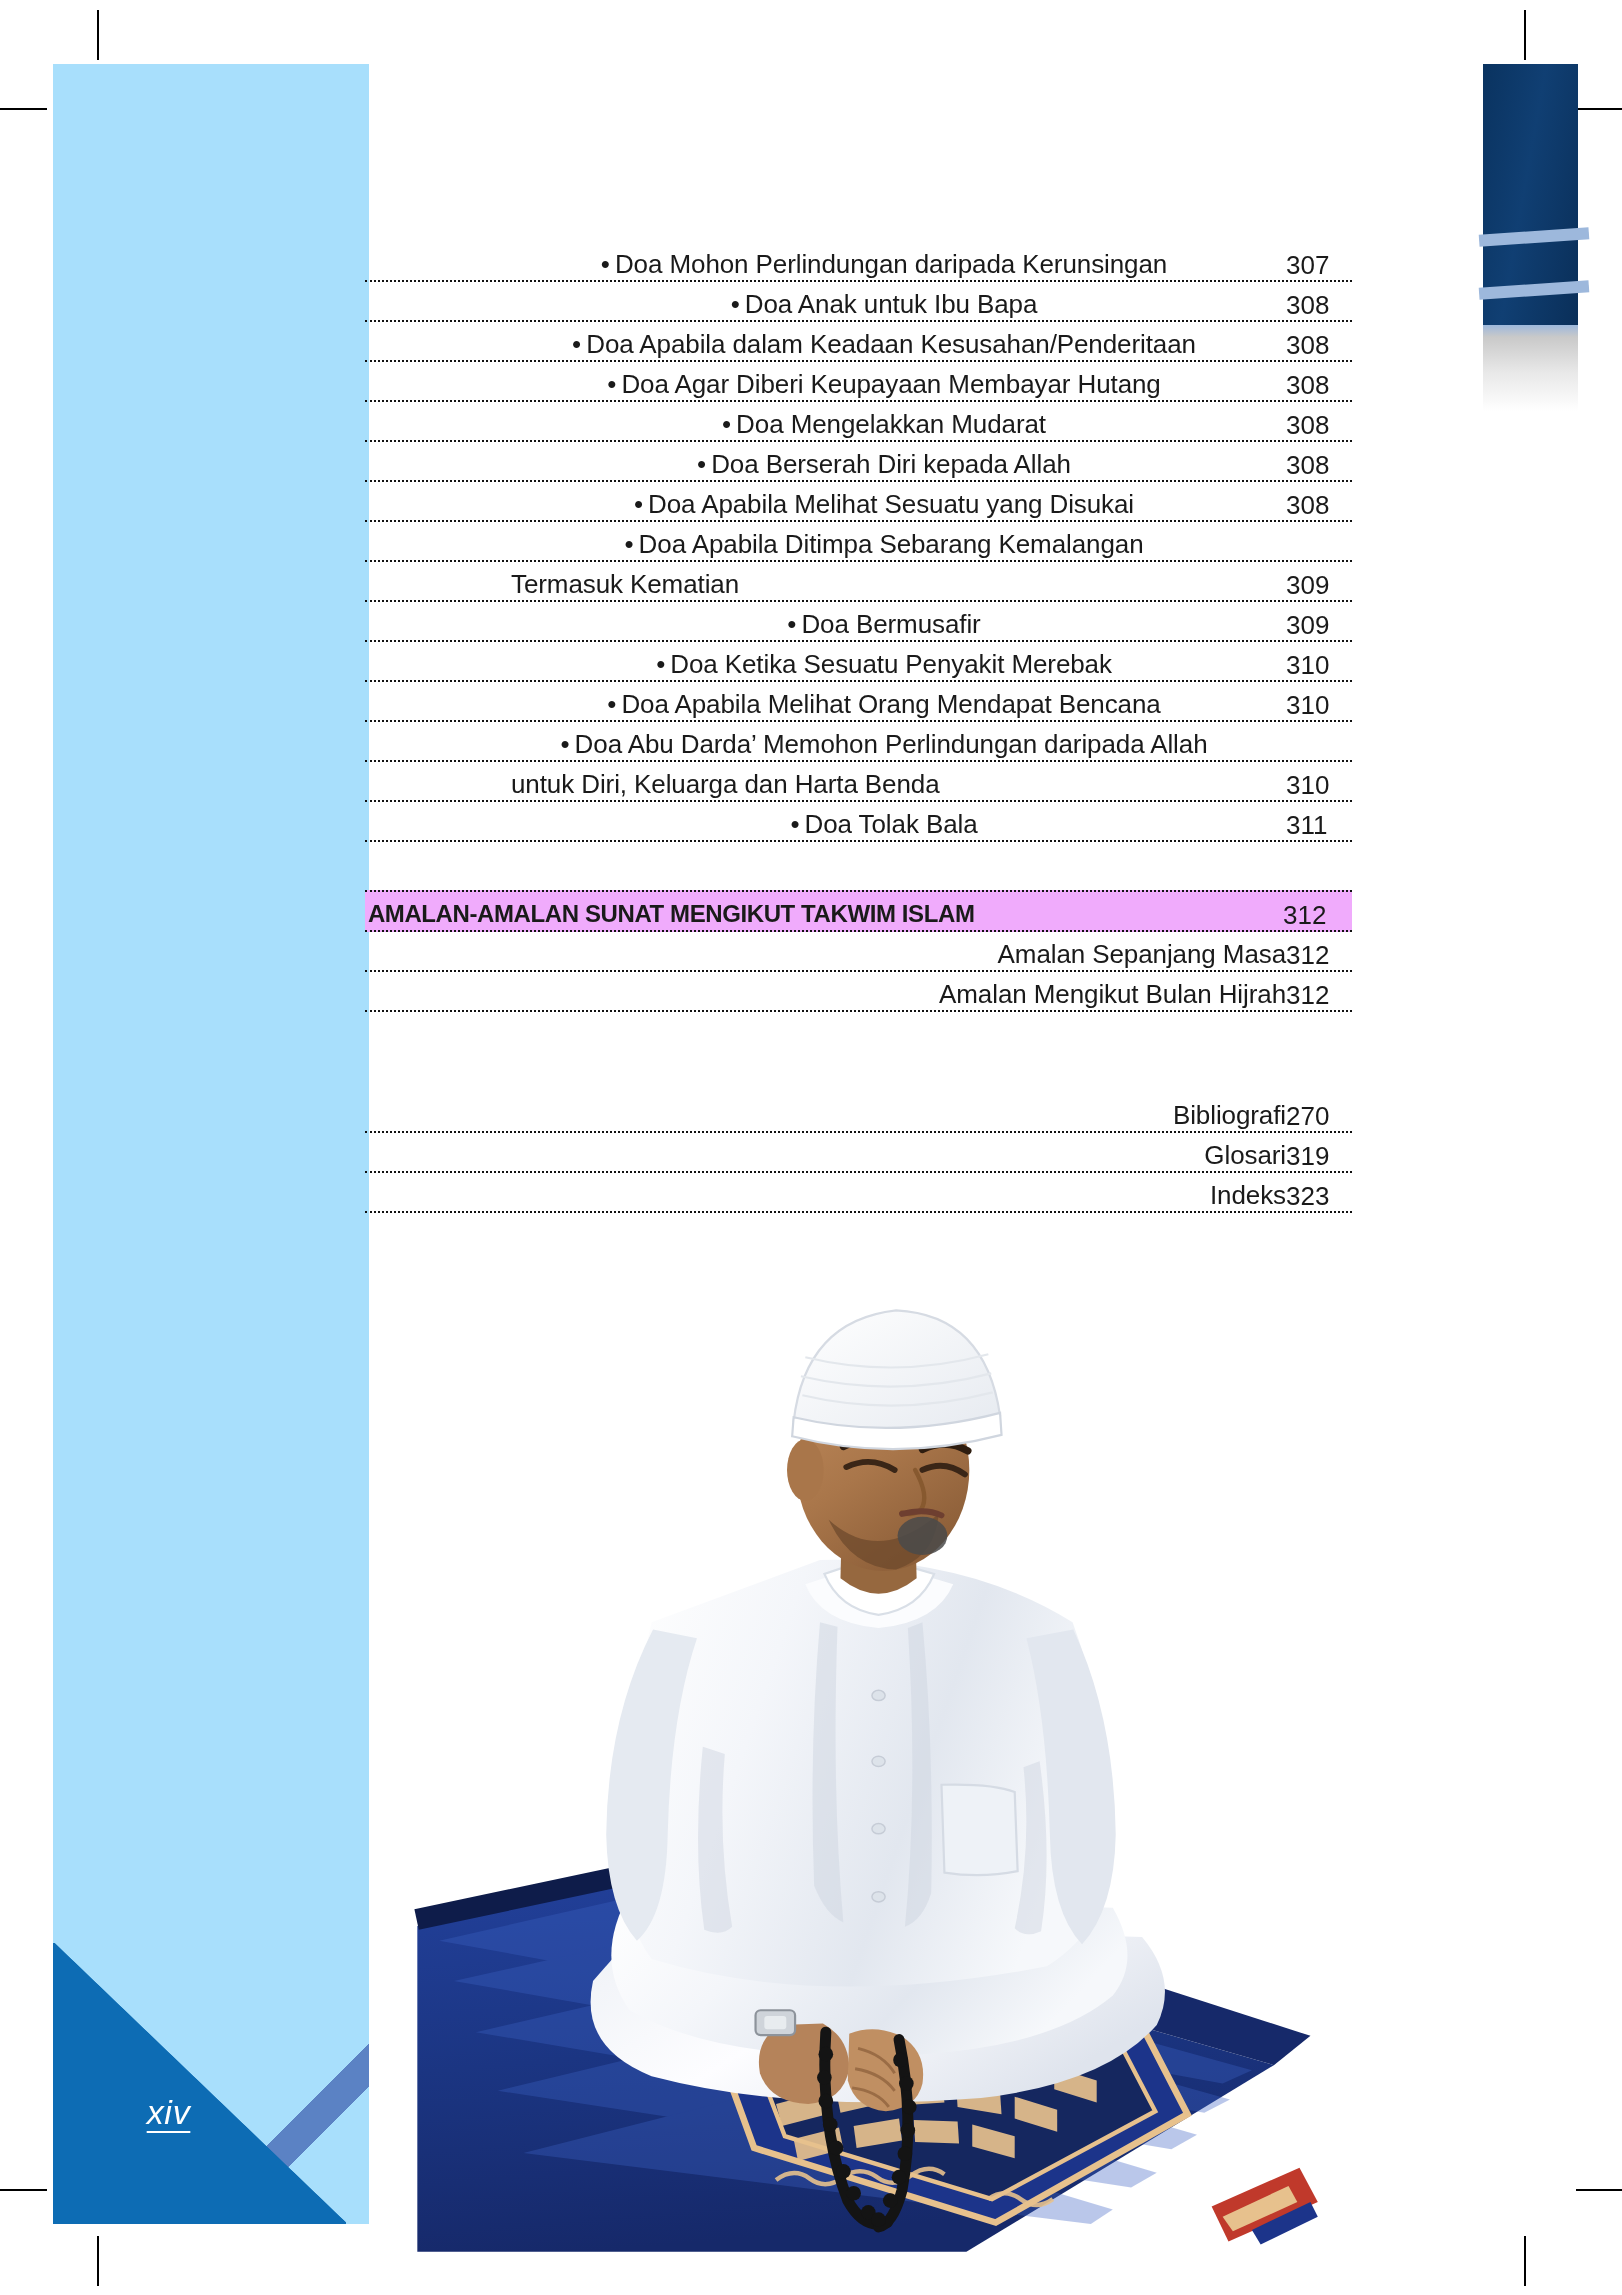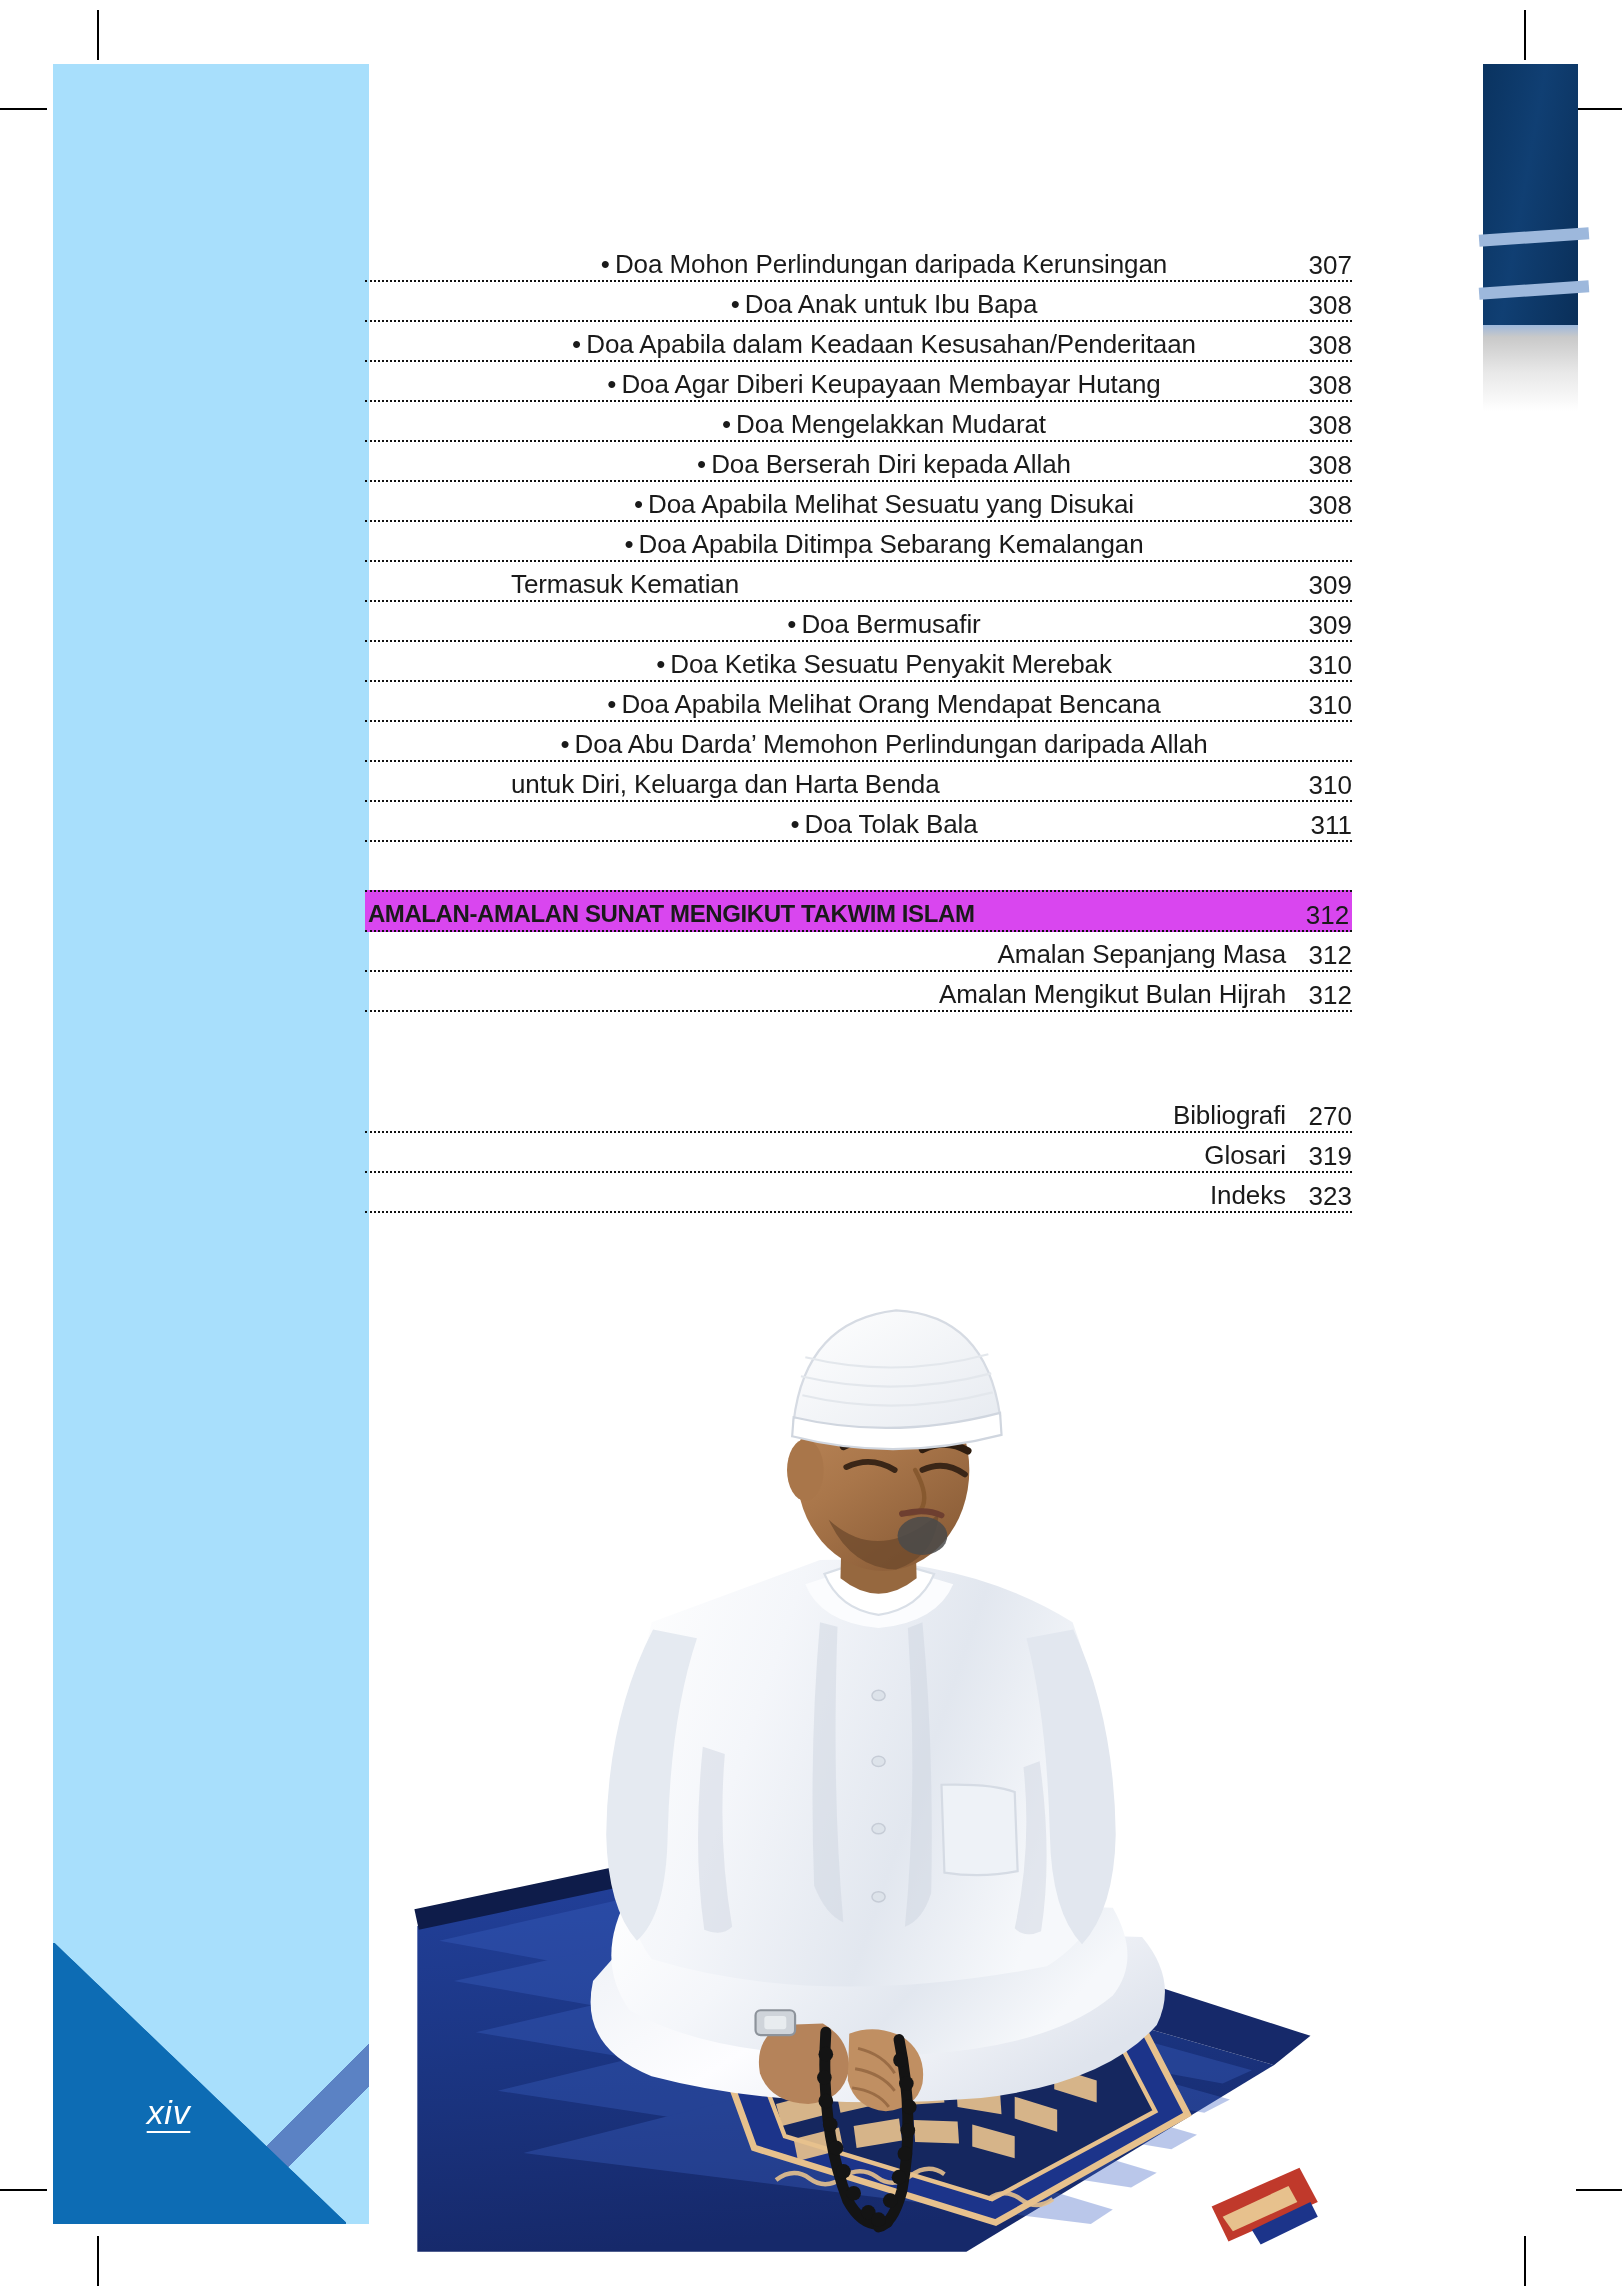--- a/index.html
+++ b/index.html
@@ -35,25 +35,25 @@
                transform:rotate(-4deg);}
   #tr-fade{position:absolute;left:0;top:296px;width:95px;height:86px;
            background:linear-gradient(to bottom,#9db8dc 0%,#c9c9c9 14%,#e8e8e8 55%,#ffffff 100%);}
 
   
   #toc{position:absolute;left:365px;top:242px;width:987px;}
   .row{position:relative;display:flex;align-items:flex-end;
        border-bottom:2.9px dotted #111;padding:0 0 2.2px 0;height:40px;box-sizing:border-box;}
   .row .lbl{flex:1 1 auto;font-size:26px;line-height:28px;white-space:nowrap;
             letter-spacing:-0.1px;}
-  .row .pg{flex:0 0 auto;font-size:26px;line-height:26px;text-align:right;min-width:66px;}
+  .row .pg{flex:0 0 auto;font-size:26px;line-height:26px;min-width:66px;}
   .row.sub .lbl{padding-left:117px;text-align:center;}
   .row.sub2 .lbl{padding-left:146px;}
   .row.plain .lbl{padding-left:0;text-align:right;}
-  .row.hl{background:#d946ef;border-bottom:2.9px dotted #111;border-top:2.9px dotted #111;
+  .row.hl{background:#f0abfc;border-bottom:2.9px dotted #111;border-top:2.9px dotted #111;
           height:42px;padding:0 2.9px 2.2px 2.9px;}
   .row.hl .lbl{font-weight:bold;font-size:24px;letter-spacing:-0.4px;}
   .row.hl .pg{font-size:26px;}
   .spacer{height:48px;}
   .spacer-lg{height:81px;}
   .bullet{display:inline-block;margin-right:5.1px;}
 
   
   #photo{position:absolute;left:410px;top:1278px;width:981px;height:974px;}
   #photo svg{display:block;width:100%;height:100%;}

